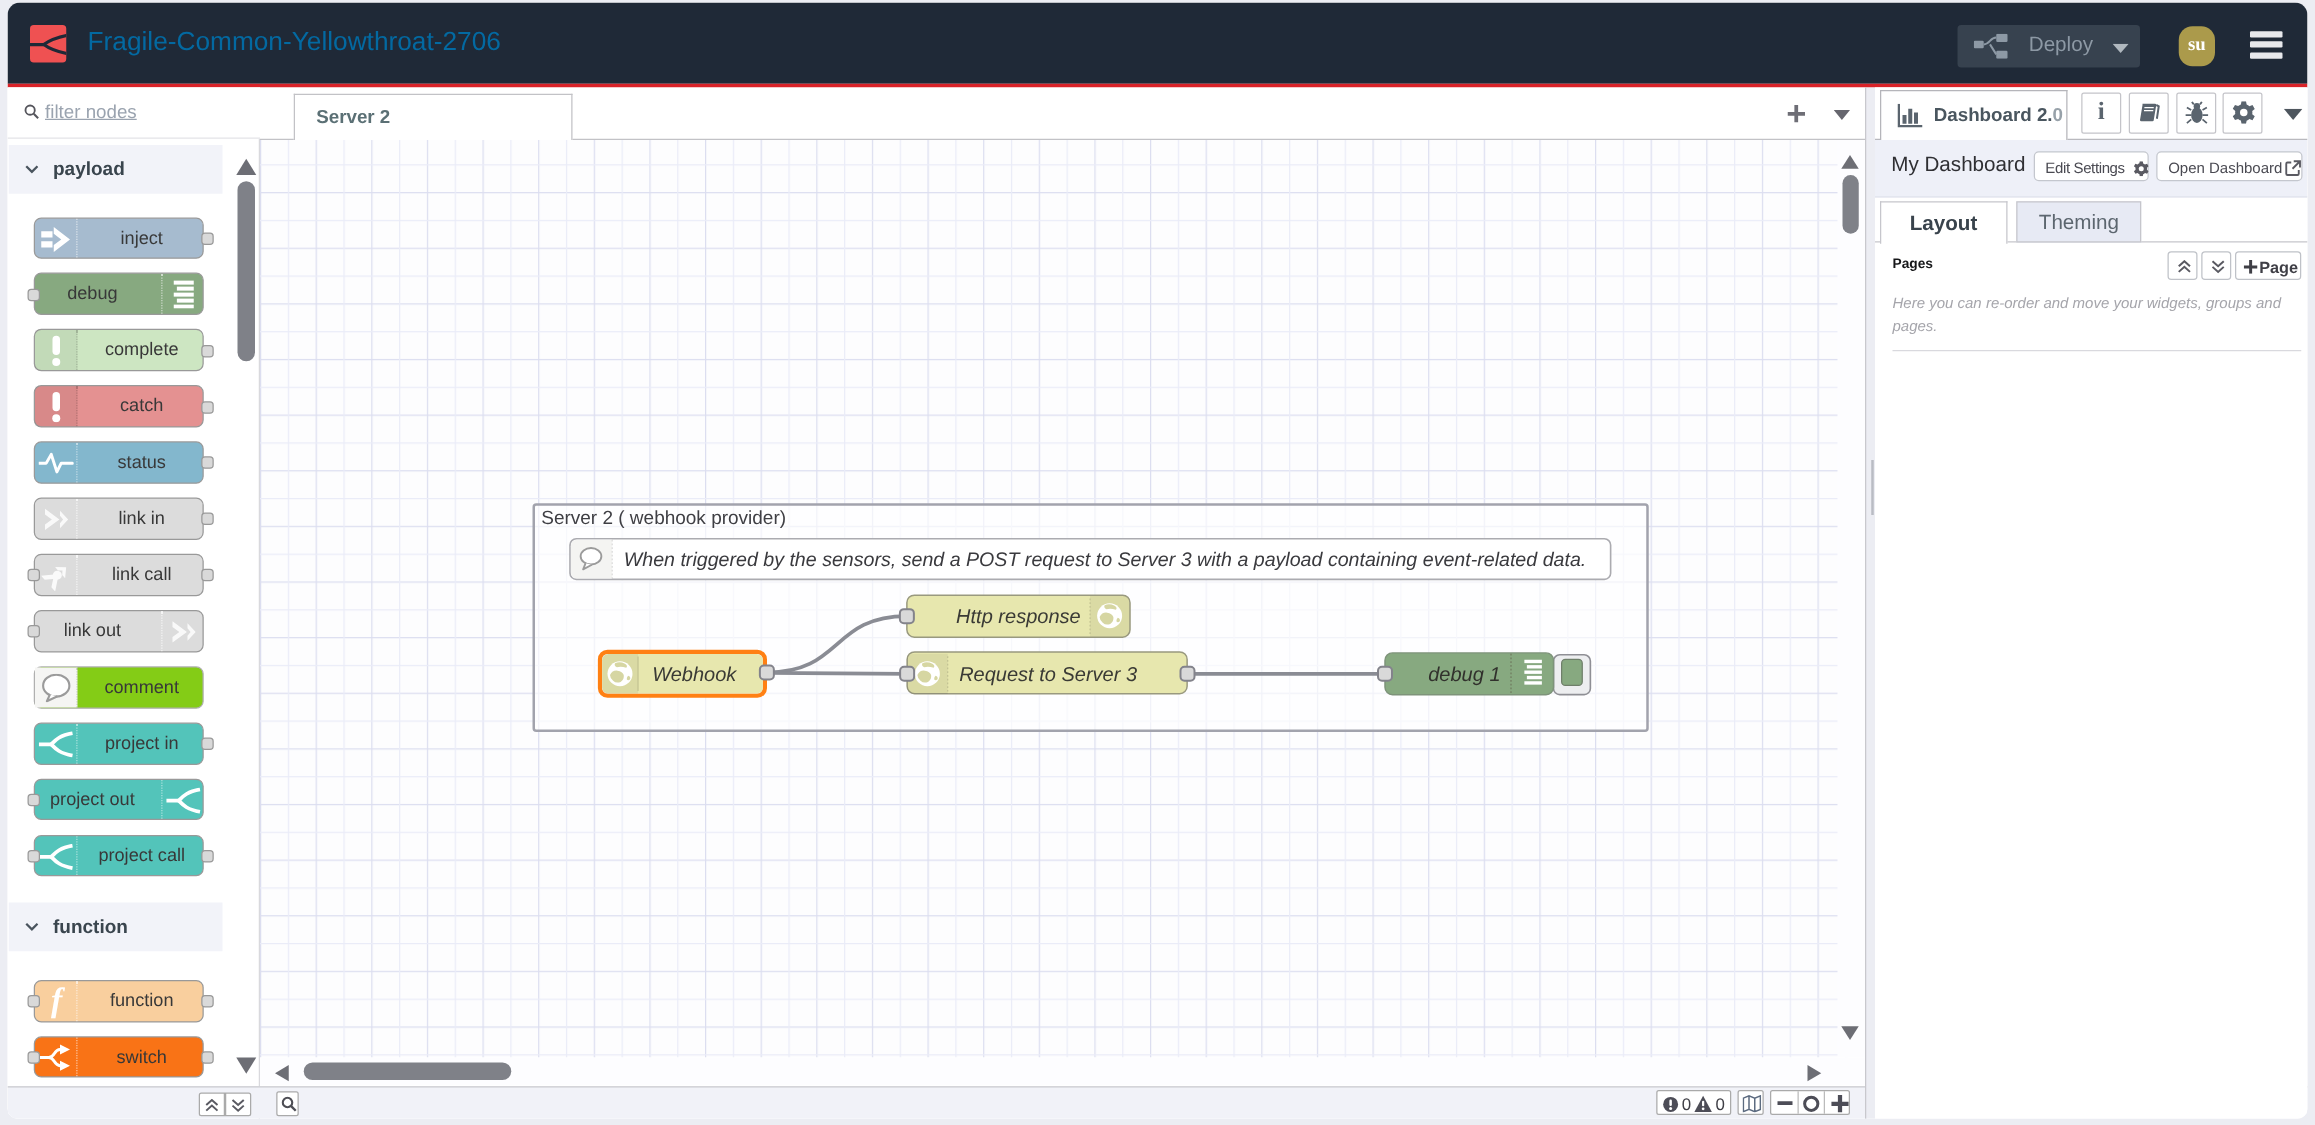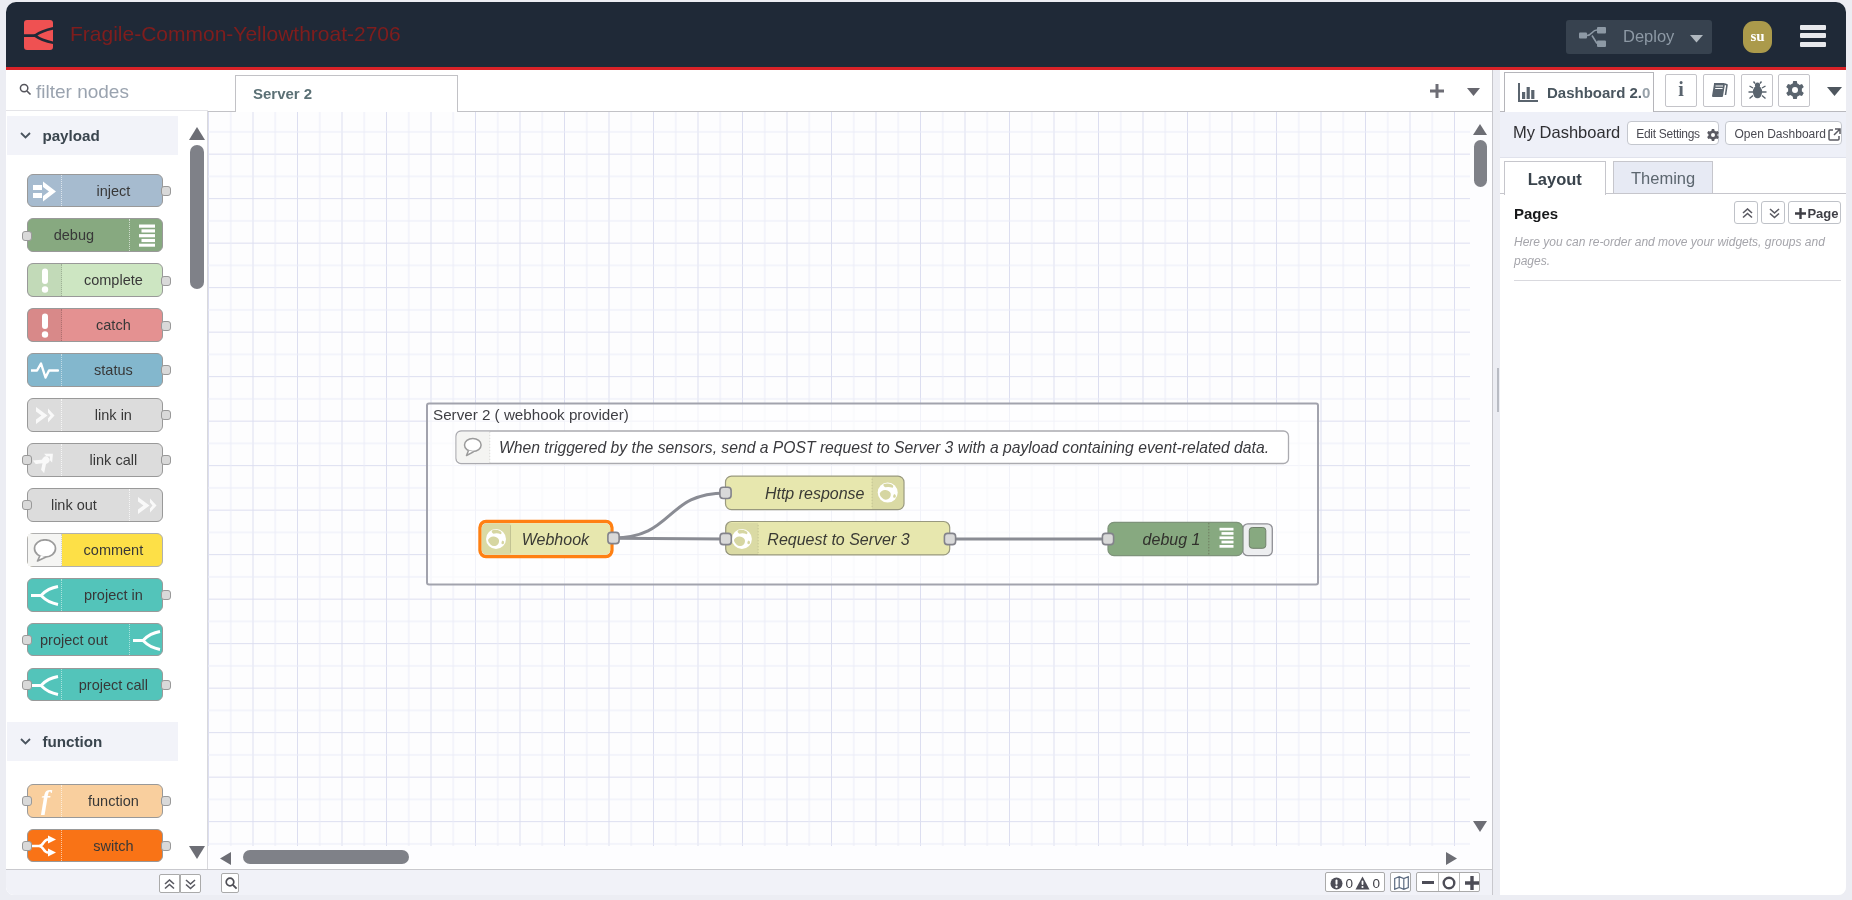--- a/index.html
+++ b/index.html
@@ -5,30 +5,30 @@
   html,body{margin:0;padding:0;width:1852px;height:900px;overflow:hidden;
     background:#ecedf3;font-family:"Liberation Sans",sans-serif;}
   *{box-sizing:border-box;}
   #app{position:absolute;left:6px;top:2px;width:1840px;height:893px;
     background:#fff;border-radius:10px 10px 8px 8px;overflow:hidden;}
   .abs{position:absolute;}
   
   #header{position:absolute;left:0;top:0;width:1840px;height:65px;background:#1f2937;}
   #redline{position:absolute;left:0;top:65px;width:1840px;height:3px;background:#d92228;}
   #logo{position:absolute;left:18px;top:17.5px;width:29px;height:30px;background:#ef5152;border-radius:3px;}
-  #title{position:absolute;left:64px;top:0;height:65px;line-height:64px;color:#7f1d1d;font-size:21px;}
+  #title{position:absolute;left:64px;top:0;height:65px;line-height:64px;color:#0369a1;font-size:21px;}
   #deploy{position:absolute;left:1560px;top:18px;width:146px;height:34px;background:#37424f;border-radius:3px;padding-left:17px;}
   #deploy .dtxt{position:absolute;left:57px;top:7px;font-size:16.5px;color:#8d99a5;}
   #avatar{position:absolute;left:1736.8px;top:19.2px;width:29.5px;height:31.5px;background:#ab9a4b;border-radius:11px;
     color:#fff;font-size:15px;font-weight:bold;text-align:center;line-height:31px;font-family:"Liberation Serif",serif;}
   .bar{position:absolute;left:1794px;width:26px;height:5px;background:#e7e8ec;border-radius:1px;}
   
   #palette{position:absolute;left:0;top:68px;width:202px;height:825px;background:#fff;border-right:1px solid #d9d9dd;}
   #psearch{position:absolute;left:0;top:68px;width:202px;height:41px;border-bottom:1px solid #e4e4e8;background:#fff;}
-  #psearch .ph{position:absolute;left:30px;top:11px;font-size:19px;color:#9aa3af;}
+  #psearch .ph{position:absolute;left:30px;top:11px;font-size:15px;color:#9aa3af;text-decoration:underline;}
   .cat{position:absolute;left:1.4px;width:170.6px;height:39px;background:#f2f3f9;color:#3a454e;
     font-size:15.2px;font-weight:bold;line-height:39px;}
   .cat span{margin-left:35px;}
   .pnode{position:absolute;left:21.4px;width:136px;height:33.7px;border:1px solid #999;border-radius:6px;}
   .plabel{position:absolute;top:0;height:33.7px;line-height:32px;font-size:14.5px;color:#383838;text-align:center;}
   .picon{position:absolute;top:0;width:34px;height:31.7px;}
   .pport{position:absolute;width:10px;height:10px;background:#d9d9d9;border:1px solid #999;border-radius:3px;top:11.3px;}
   .shade{background:rgba(0,0,0,0.05);}
   
   #tabbar{position:absolute;left:202px;top:68px;width:1284px;height:41.5px;background:#fff;border-bottom:1px solid #c2c2c6;}
@@ -52,21 +52,21 @@
   .sibtn{position:absolute;top:71.5px;width:32px;height:33px;background:#fff;border:1px solid #c4c4c9;border-radius:2px;}
   #mydash{position:absolute;left:1494px;top:110px;width:346px;height:46px;background:#eef0f8;border-bottom:1px solid #e0e2ec;}
   #mydash .t{position:absolute;left:13px;top:11px;font-size:16.5px;color:#2f2f33;white-space:nowrap;}
   .sbtn{position:absolute;background:#fff;border:1px solid #c4c7ce;border-radius:4px;font-size:12px;color:#4a4a52;white-space:nowrap;}
   #ltabline{position:absolute;left:1494px;top:191px;width:346px;height:1px;background:#c6c6cc;}
   #ltab{position:absolute;left:1498px;top:158.5px;width:101.6px;height:34.5px;background:#fff;
     border:1px solid #c6c6cc;border-bottom:none;z-index:3;text-align:center;
     font-size:16.5px;font-weight:bold;color:#39434c;line-height:34px;}
   #ttab{position:absolute;left:1607.3px;top:159px;width:99.7px;height:32.5px;background:#e7eaf4;
     border:1px solid #c6c6cc;text-align:center;font-size:16.5px;color:#5c666f;line-height:33px;}
-  #pages{position:absolute;left:1508px;top:202.5px;font-size:15px;font-weight:bold;color:#17181a;}
+  #pages{position:absolute;left:1508px;top:202.5px;font-size:11px;font-weight:bold;color:#17181a;}
   .pgbtn{position:absolute;top:199.1px;height:22.5px;background:#fff;border:1px solid #bfc2c8;border-radius:3px;}
   #help{position:absolute;left:1508px;top:231px;width:340px;font-size:12px;font-style:italic;color:#a5a5ab;line-height:18.5px;}
   #shr{position:absolute;left:1508px;top:277.5px;width:327px;height:1px;background:#d9d9de;}
 </style>
 </head>
 <body>
 <div id="app">
 
   <div id="header"></div>
   <div id="redline"></div>
@@ -205,21 +205,21 @@
       <svg class="abs" style="left:5px;top:4px" width="25" height="25" viewBox="0 0 25 25">
         <g fill="#fff" opacity="0.85">
         <path d="M3 4 L14.5 12.5 3 21 3 16.5 8.5 12.5 3 8.5 z"></path>
         <path d="M15 5.5 L21.5 12.5 15 19.5 15 15.5 17.5 12.5 15 9.5 z"></path>
         </g>
       </svg>
     </div>
     <div class="plabel" style="left:0;width:101px;padding-right:10px">link out</div>
     <div class="pport" style="left:-6.5px"></div>
   </div>
-  <div class="pnode" style="top:531px;background:#fde047;border-color:#b0b0b0">
+  <div class="pnode" style="top:531px;background:#84cc16;border-color:#b0b0b0">
     <div class="picon" style="left:0;background:#f5f5f3;border-right:1px dotted rgba(0,0,0,0.15)">
       <svg class="abs" style="left:5px;top:5px" width="25" height="23" viewBox="0 0 25 23">
         <ellipse cx="12" cy="9.5" rx="10.5" ry="8.7" fill="#fff" stroke="#9b9b9b" stroke-width="1.7"></ellipse>
         <path d="M7 16.5 L4.5 22 13 18" fill="#fff" stroke="#9b9b9b" stroke-width="1.7" stroke-linejoin="round"></path>
       </svg>
     </div>
     <div class="plabel" style="left:34px;width:102px">comment</div>
   </div>
   <div class="pnode" style="top:575.9px;background:#53c4ba">
     <div class="picon" style="left:0;border-right:1px dotted rgba(255,255,255,0.5)">

